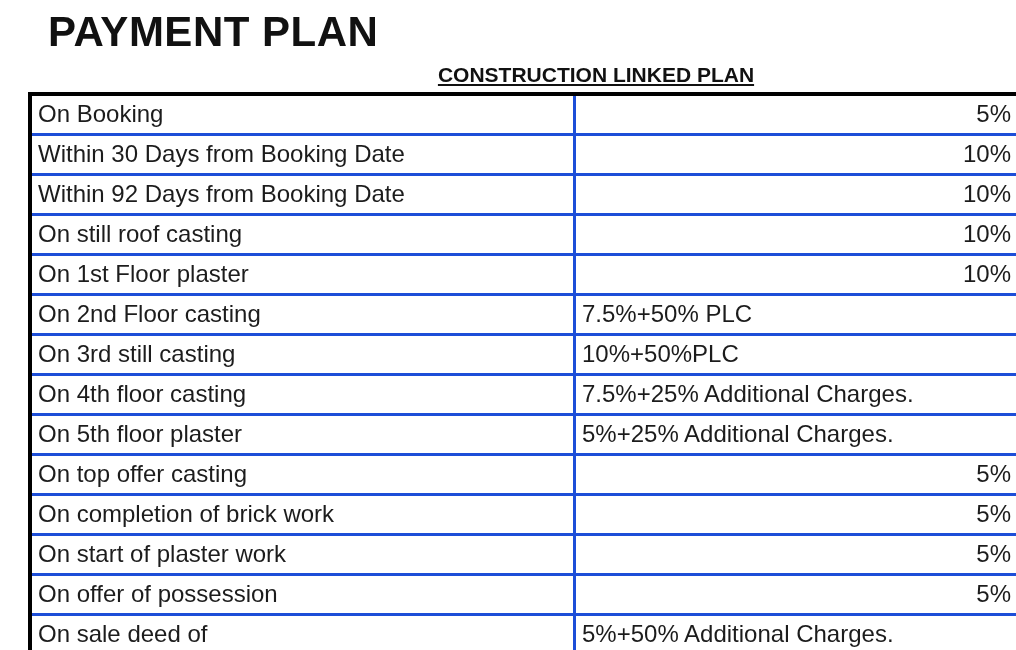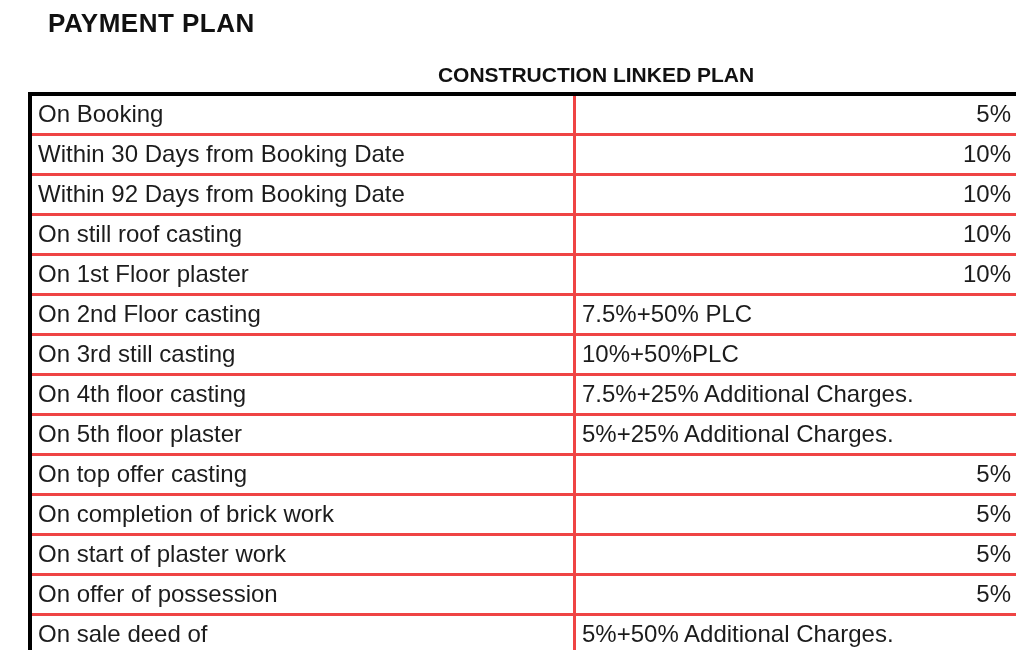--- a/index.html
+++ b/index.html
@@ -13,50 +13,51 @@
     font-family: "Liberation Sans", sans-serif;
     color: #1c1c1c;
     overflow: hidden;
     position: relative;
   }
   .page-title {
     margin: 0;
     position: absolute;
     left: 48px;
     top: 8px;
-    font-size: 26px;
+    font-size: 42px;
     font-weight: 700;
     letter-spacing: 0.5px;
     color: #111111;
   }
   .table-title-wrap {
     position: absolute;
     left: 196px;
     top: 63px;
     width: 800px;
     text-align: center;
   }
   .table-title {
     margin: 0;
     display: inline-block;
     font-size: 21px;
     font-weight: 700;
     color: #111111;
+    text-decoration: underline;
   }
   table.payment-table {
     position: absolute;
     left: 28px;
     top: 92px;
     width: 968px;
     border-collapse: collapse;
     table-layout: fixed;
     border: 4px solid #000000;
   }
   table.payment-table td {
-    border: 3px solid #ef4444;
+    border: 3px solid #1d4ed8;
     height: 35px;
     font-size: 24px;
     line-height: 1;
     padding: 0 8px 2px 6px;
     vertical-align: middle;
     white-space: nowrap;
     overflow: hidden;
     color: #1c1c1c;
   }
   td.milestone-cell { width: 527px; text-align: left; }

